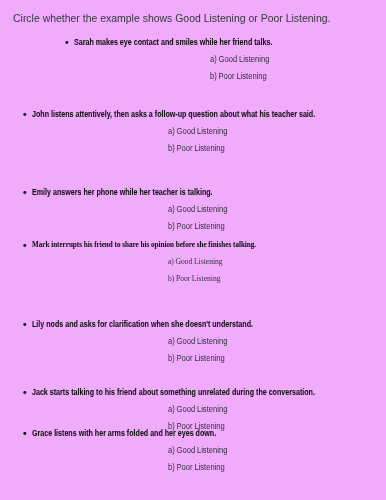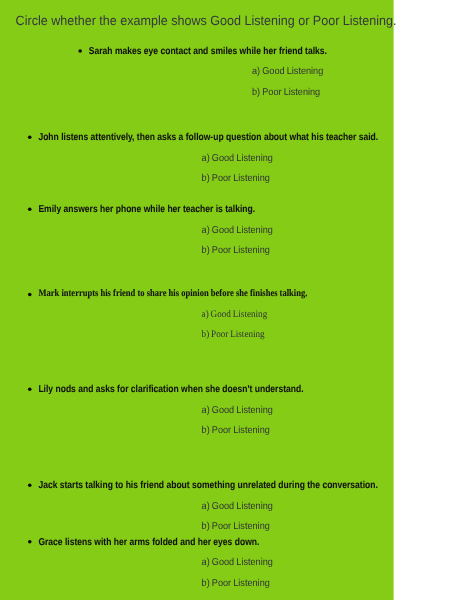--- a/index.html
+++ b/index.html
@@ -10,23 +10,23 @@
   }
   body {
     width: 386px;
     height: 500px;
     overflow: hidden;
     font-family: "Liberation Sans", sans-serif;
     -webkit-font-smoothing: antialiased;
   }
   .sheet {
     position: relative;
-    width: 328px;
+    width: 386px;
     height: 500px;
-    background: #84cc16;
+    background: #f0abfc;
   }
   .instruction {
     position: absolute;
     left: 13.2px;
     top: 11.7px;
     font-size: 11.2px;
     line-height: 13px;
     color: #34383c;
     white-space: nowrap;
     transform: scaleX(0.935);
@@ -76,25 +76,25 @@
     white-space: nowrap;
     word-spacing: -0.35px;
     transform: scaleX(0.916);
     transform-origin: 0 0;
   }
   .choice-a { top: 16.95px; }
   .choice-b { top: 33.75px; }
 
   .i0 { top: 37.2px; margin-left: 42px; }
   .i1 { top: 109px; }
-  .i2 { top: 169px; }
+  .i2 { top: 187px; }
   .i3 { top: 240px; font-family: Liberation Serif, serif; }
   .i4 { top: 319px; }
-  .i5 { top: 399px; }
-  .i6 { top: 446px; text-decoration: underline; }
+  .i5 { top: 387px; }
+  .i6 { top: 428px; text-decoration: underline; }
 
   .i0 > .bullet { top: 2.80px; }
   .i1 > .bullet { top: 2.95px; }
   .i2 > .bullet { top: 3.10px; }
   .i3 > .bullet { top: 3.25px; }
   .i4 > .bullet { top: 3.40px; }
   .i5 > .bullet { top: 2.55px; }
   .i6 > .bullet { top: 2.70px; }
 </style>
 </head>

